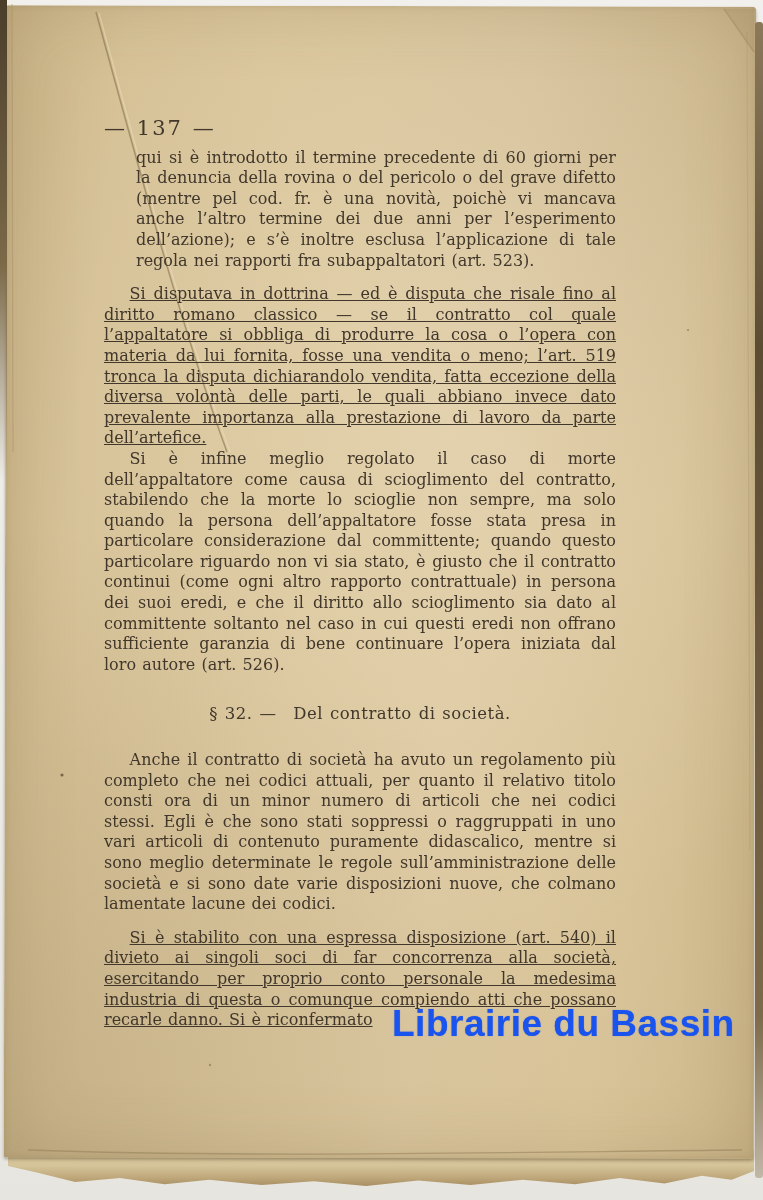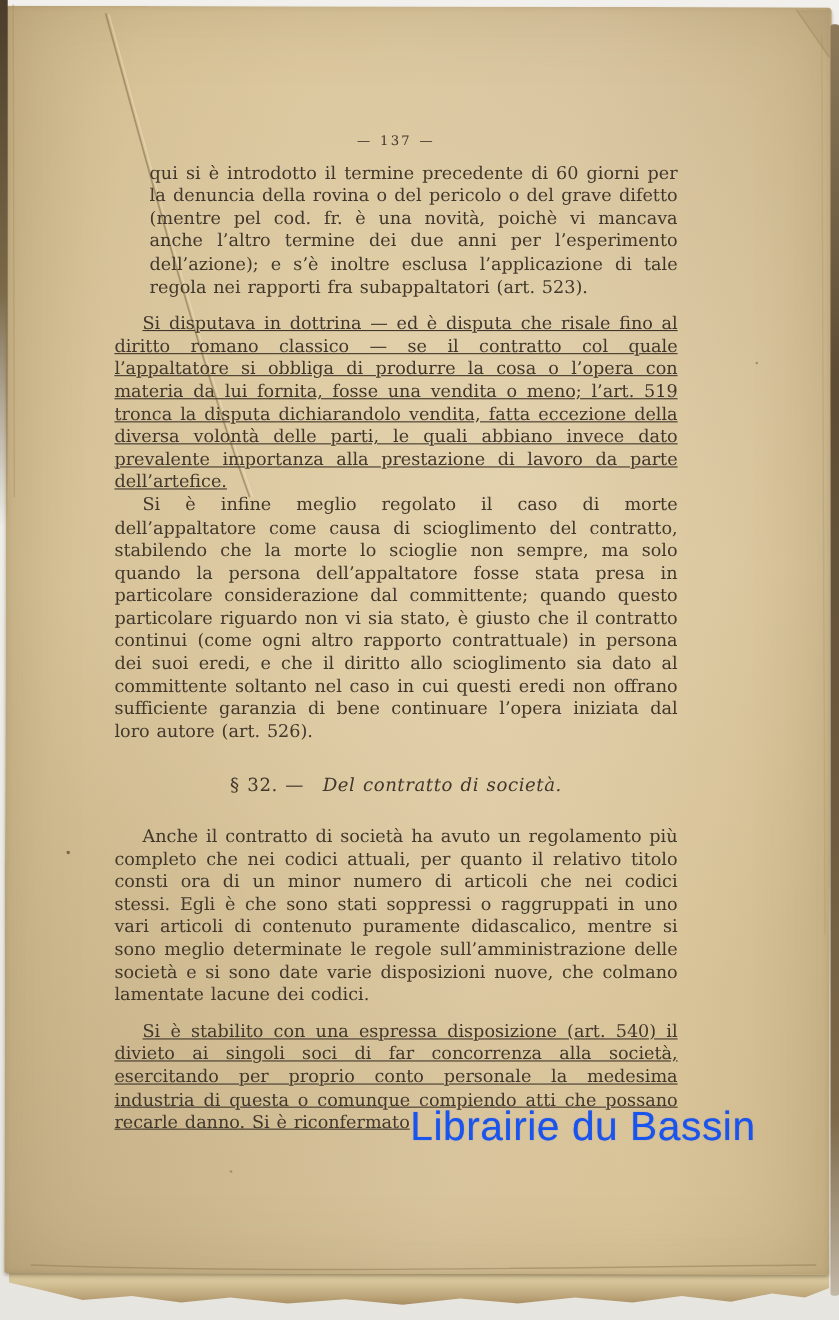--- a/index.html
+++ b/index.html
@@ -35,32 +35,32 @@
     position:absolute;right:0;top:22px;width:8px;height:1156px;border-radius:3px;
     background:linear-gradient(180deg,#8c795a 0%,#5d4c34 28%,#6e5a3e 62%,#7e6a4a 86%,#94806074 100%);
   }
   .creases{position:absolute;left:0;top:0;pointer-events:none;}
   
   .content{
     position:absolute;left:104px;top:118px;width:512px;
     color:#41372b;text-align:justify;
     font-size:16px;line-height:20.6px;word-spacing:0.07em;
   }
-  .pageno{text-align:center;font-size:12px;letter-spacing:2px;margin:0 0 9px 0;}
+  .pageno{text-align:left;font-size:21px;letter-spacing:2px;margin:0 0 9px 0;}
   .content p{margin:0;text-indent:1.6em;}
   .content p.continuation{text-indent:0;margin-left:32px;}
   .content p.gap-before{margin-top:13px;text-decoration:underline;}
   .heading{text-align:center;margin:29px 0 25px 0;font-size:16.5px;letter-spacing:0.5px;}
   .heading .num{margin-right:10px;}
-  .heading .it{font-style:italic;}
+  .heading .it{}
   
   .watermark{
-    position:absolute;left:373px;top:1003px;
+    position:absolute;left:392px;top:1003px;
     font-family:"Liberation Sans","DejaVu Sans",sans-serif;
-    font-size:37px;font-weight:400;letter-spacing:0.5px;
+    font-size:37px;font-weight:700;letter-spacing:0.5px;
     color:#1a54ee;text-shadow:0 0 1px rgba(20,60,210,0.55);
     white-space:nowrap;
   }
 </style>
 </head>
 <body>
 
 <div class="photo">
 
   <div class="under-edge"></div>

